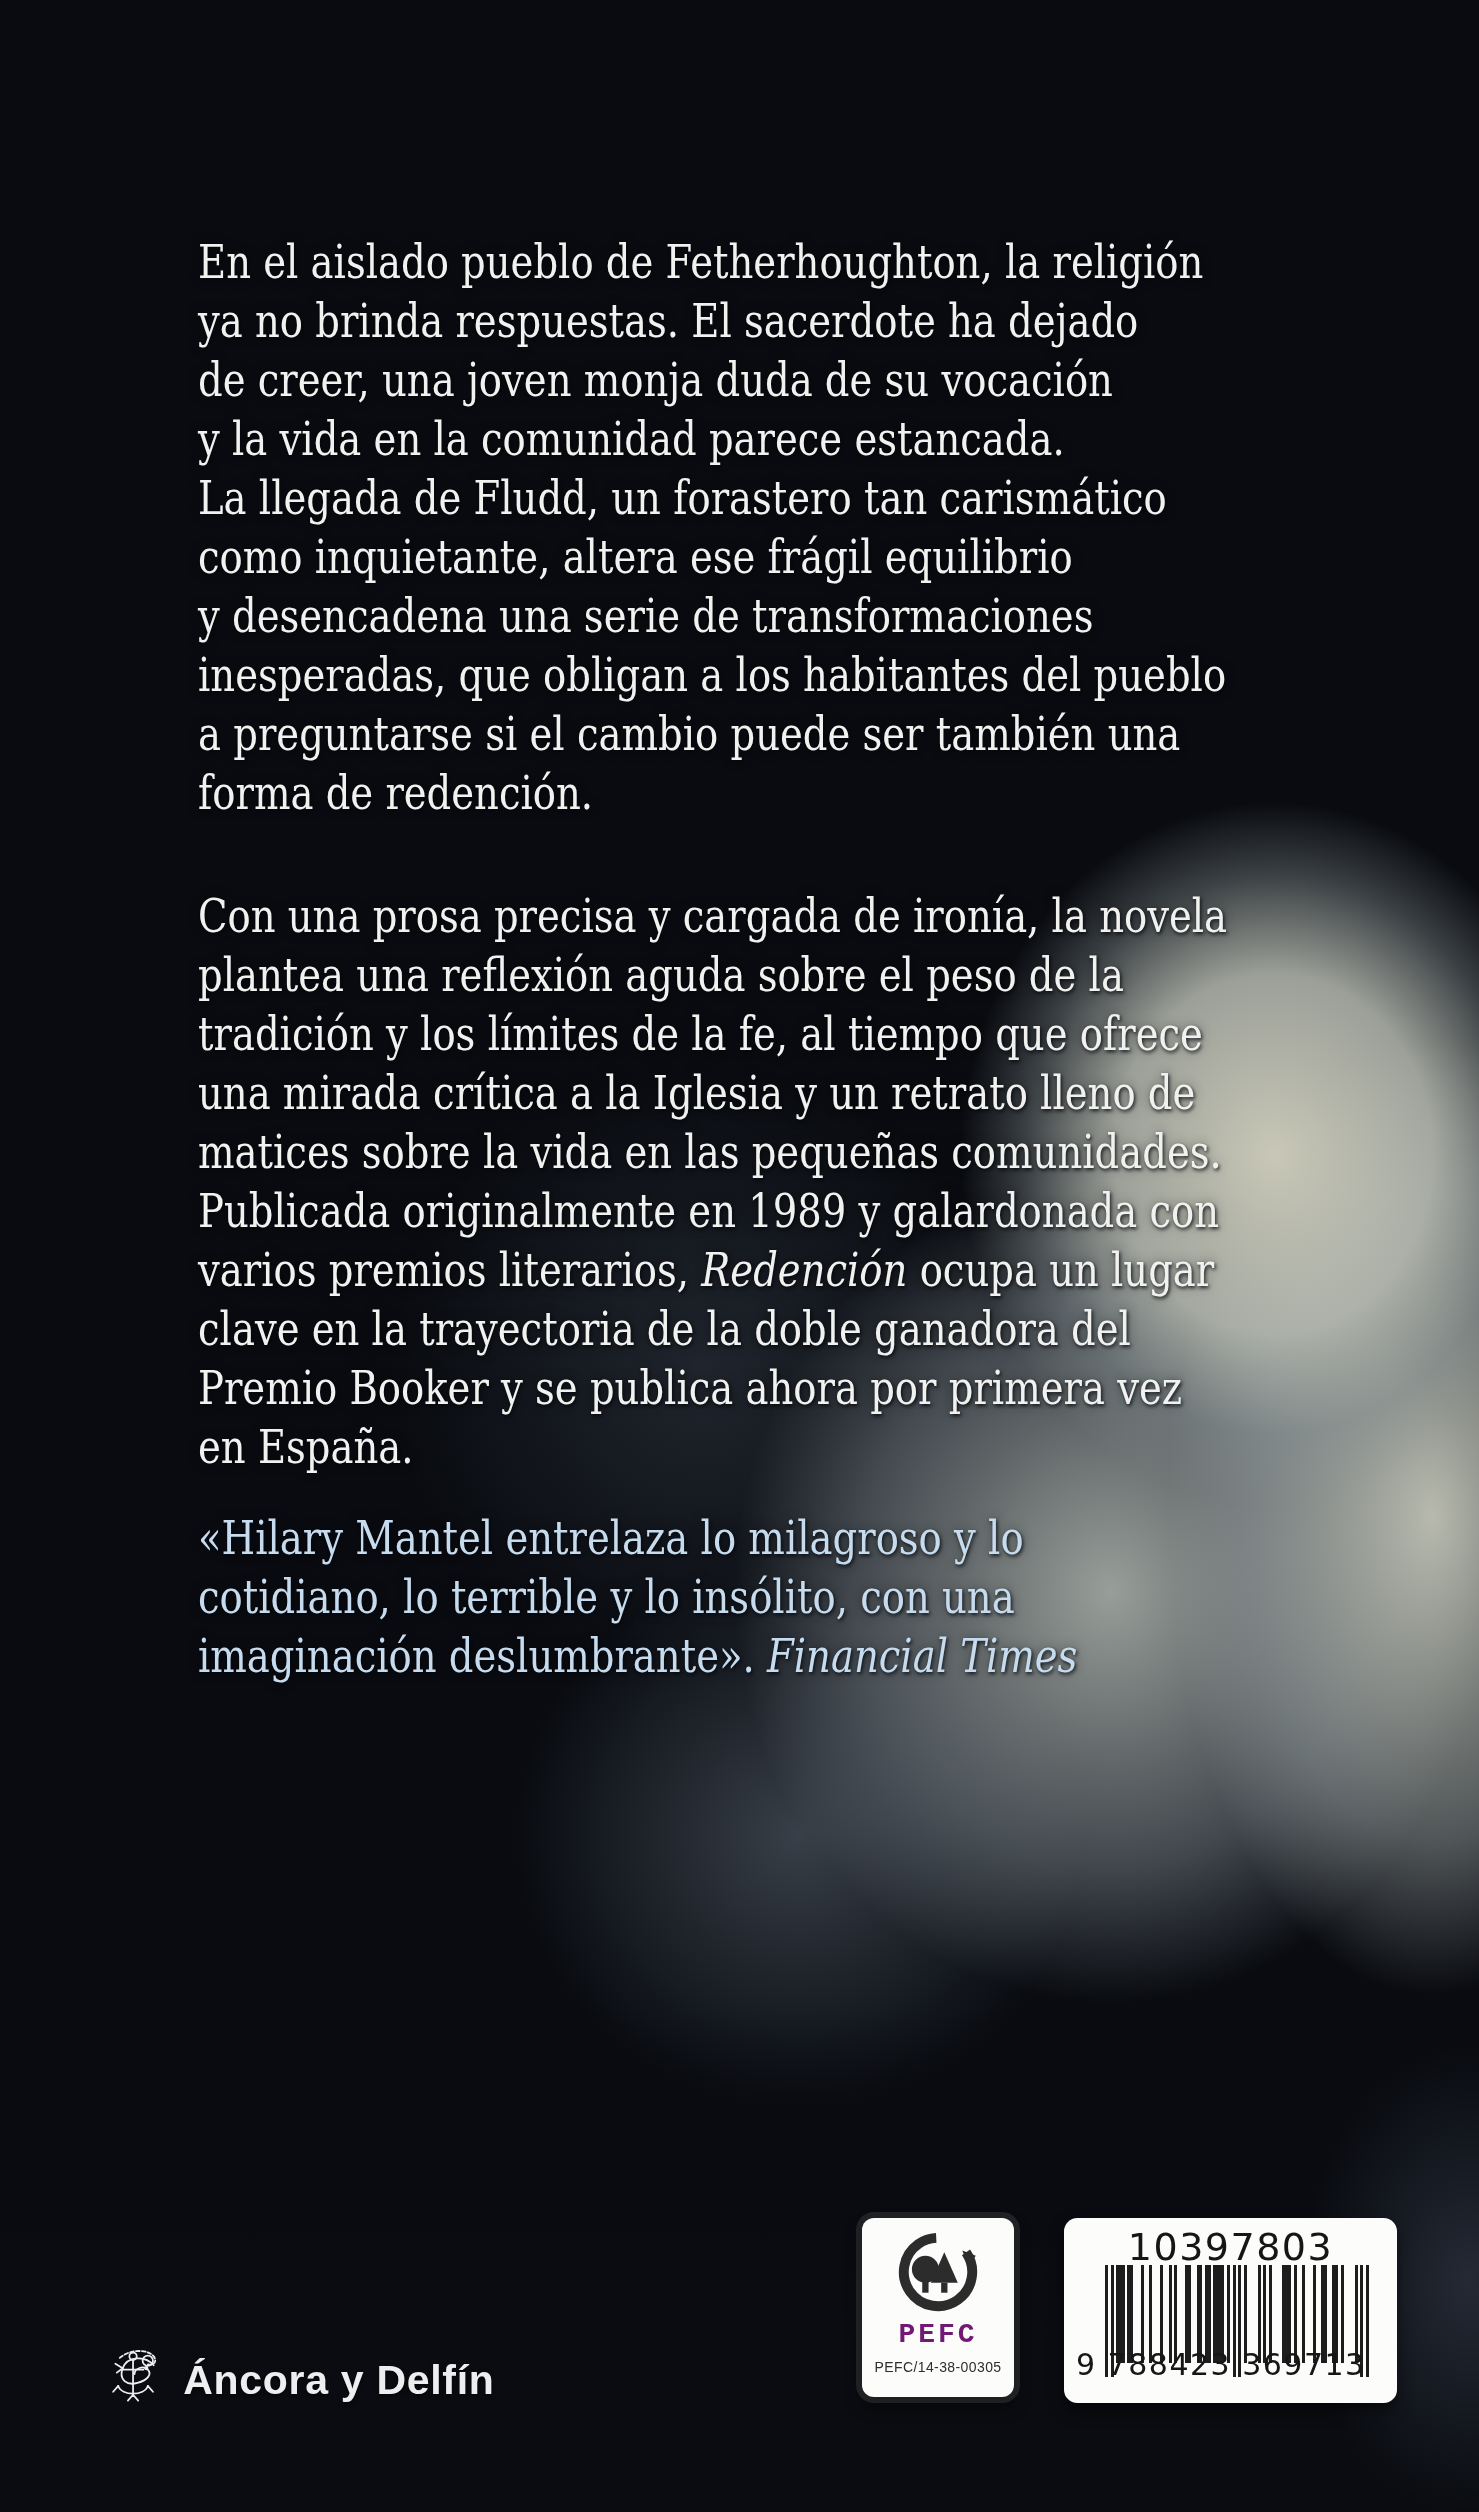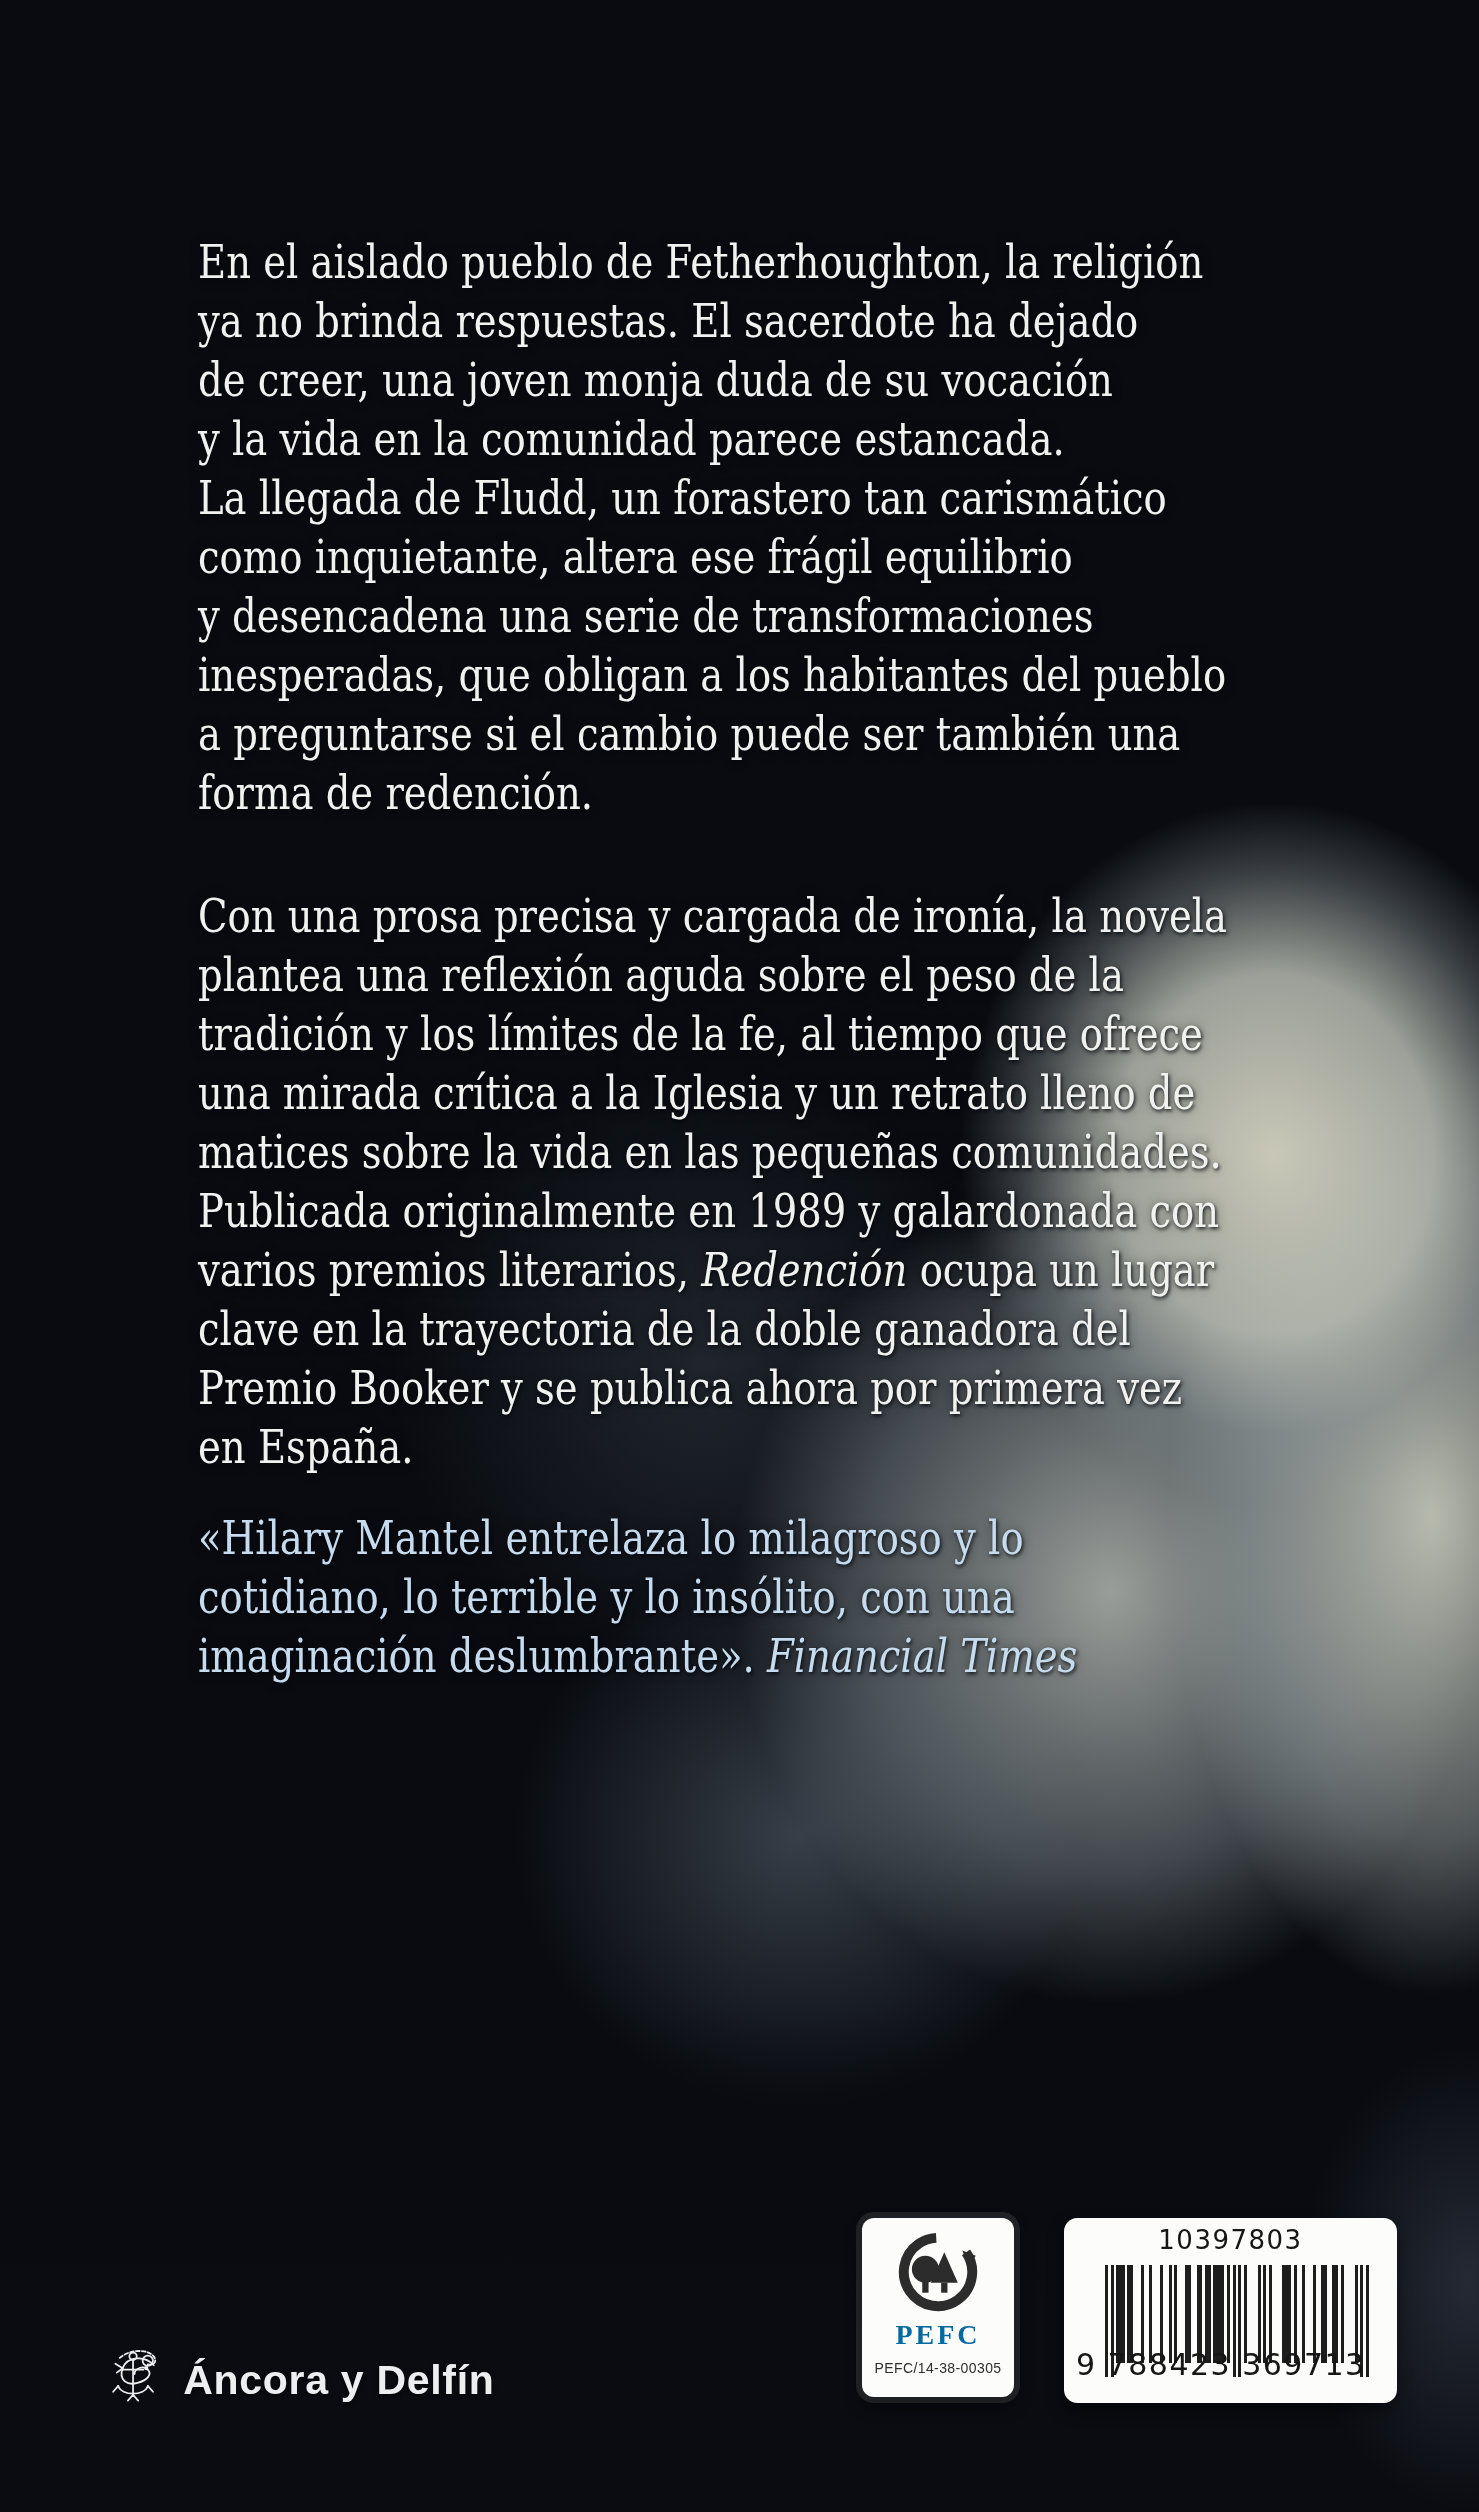--- a/index.html
+++ b/index.html
@@ -48,34 +48,34 @@
   }
   .pefc-box{
     position:absolute;left:862px;top:2218px;width:152px;height:179px;
     background:#fcfcfb;border-radius:12px;
     box-shadow:0 0 0 6px rgba(56,56,58,.5), 0 9px 16.3px rgba(0,0,0,.55);
     text-align:center;
     font-family:"Liberation Sans", sans-serif;
   }
   .pefc-mark{display:block;margin:9px auto 0;}
   .pefc-word{
-    font-family:Liberation Serif, serif;
+    font-family:Liberation Mono, monospace;
     font-weight:bold;font-size:28px;letter-spacing:3px;
-    color:#0369a1;margin-top:1.5px;
+    color:#701a75;margin-top:1.5px;
   }
   .pefc-cert{font-size:14px;color:#2e2e2e;margin-top:9px;letter-spacing:0.4px;}
   .barcode-box{
     position:absolute;left:1064px;top:2218px;width:333px;height:185px;
     background:#fcfcfb;border-radius:13.3px;
     box-shadow:0 7.4px 15px rgba(0,0,0,.5);
     font-family:"DejaVu Sans", sans-serif;color:#161616;
   }
   .bc-number{
     position:absolute;top:7.4px;left:0;width:100%;
-    text-align:center;font-size:26px;letter-spacing:1.5px;
+    text-align:center;font-size:38px;letter-spacing:1.5px;
   }
   .bars{position:absolute;left:41px;top:47px;width:263px;height:112px;}
   .bar{position:absolute;top:0;height:98px;background:#1d1d1d;}
   .bar.tall{height:112px;}
   .bc-digits{
     position:absolute;left:12px;top:129px;width:311px;
     font-size:30px;letter-spacing:1.5px;white-space:nowrap;
   }
 </style>
 </head>

